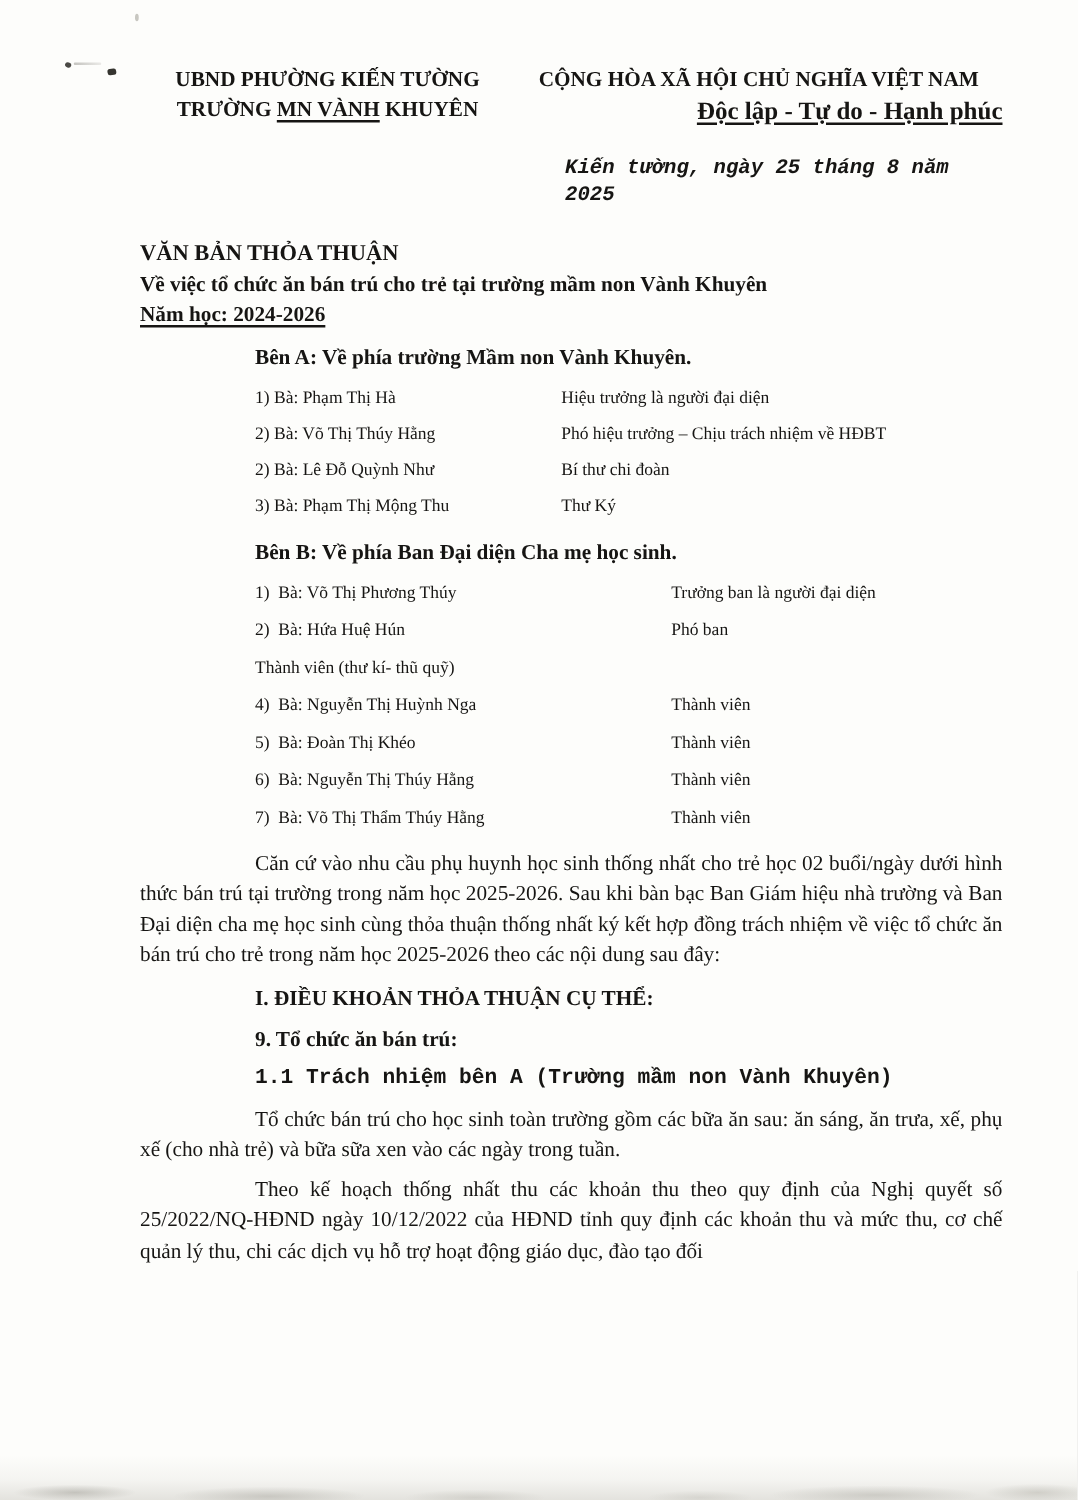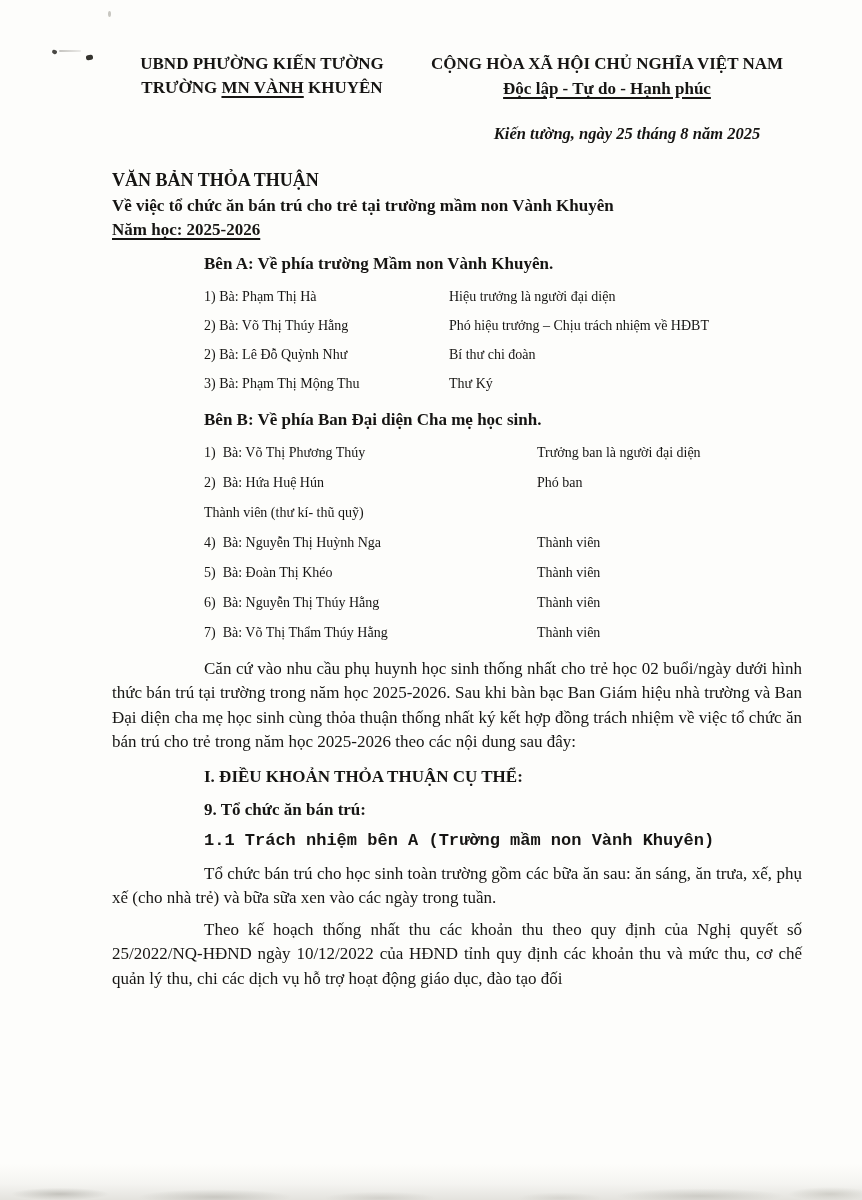--- a/index.html
+++ b/index.html
@@ -14,25 +14,25 @@
   }
   .content{position:absolute;left:112px;top:0;width:690px;}
   .bold{font-weight:700;}
   .italic{font-style:italic;}
   .u{text-decoration:underline;text-underline-offset:3px;text-decoration-thickness:1.5px;}
 
   
   .doc-header{display:flex;margin-top:52px;line-height:24px;font-size:17px;}
   .hdr-left{flex:0 0 300px;text-align:center;}
   .hdr-right{flex:1;text-align:center;}
-  .hdr-right .motto{font-size:17px;margin-top:1px;}
+  .hdr-right .motto{font-size:20px;margin-top:1px;text-align:right;}
 
   .date-line{
     margin-top:22px;margin-left:340px;width:350px;
-    text-align:center;font-size:16.5px;line-height:22px;
+    text-align:left;font-size:16.5px;line-height:22px;font-family:Liberation Mono, monospace;
   }
 
   
   .title-block{margin-top:24px;text-align:left;line-height:23.5px;}
   .title-1{font-size:18px;}
   .title-2{font-size:17px;margin-top:1px;}
   .title-3{font-size:17px;margin-top:1px;}
 
   
   p.body{
@@ -93,21 +93,21 @@
         <div>CỘNG HÒA XÃ HỘI CHỦ NGHĨA VIỆT NAM</div>
         <div class="motto u">Độc lập - Tự do - Hạnh phúc</div>
       </div>
     </div>
 
     <div class="date-line bold italic">Kiến tường, ngày 25 tháng 8 năm 2025</div>
 
     <div class="title-block bold">
       <div class="title-1">VĂN BẢN THỎA THUẬN</div>
       <div class="title-2">Về việc tổ chức ăn bán trú cho trẻ tại trường mầm non Vành Khuyên</div>
-      <div class="title-3"><span class="u">Năm học: 2025-2026</span></div>
+      <div class="title-3"><span class="u">Năm học: 2024-2026</span></div>
     </div>
 
 
     <div class="party-heading bold">Bên A: Về phía trường Mầm non Vành Khuyên.</div>
     <div class="member-list list-a">
 
         <div class="member-row">
           <span class="m-left"><span>1)</span> <span>Bà: Phạm Thị Hà</span></span>
           <span class="m-role">Hiệu trưởng là người đại diện</span>
         </div>

